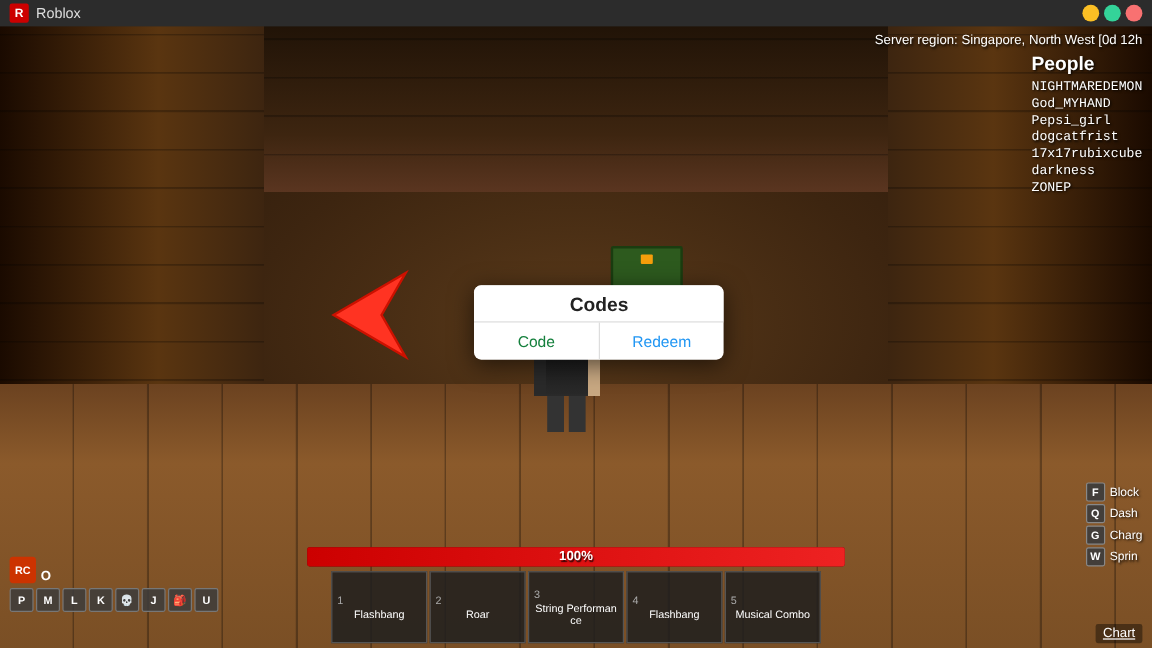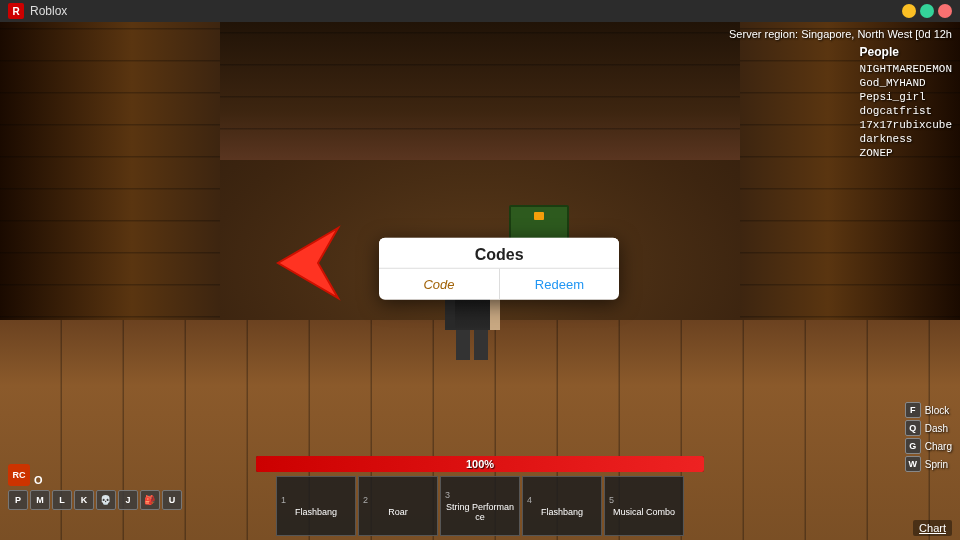--- a/index.html
+++ b/index.html
@@ -159,21 +159,21 @@
     
     .people-panel {
       position: absolute;
       top: 45px;
       right: 8px;
       z-index: 50;
     }
 
     .people-title {
       color: white;
-      font-size: 12px;
+      font-size: 16px;
       font-weight: bold;
       margin-bottom: 4px;
       text-shadow: 1px 1px 2px rgba(0,0,0,0.9);
     }
 
     .people-list {
       display: flex;
       flex-direction: column;
       gap: 2px;
       font-family: Liberation Mono, monospace;
@@ -317,21 +317,21 @@
 
     
     .codes-dialog {
       position: absolute;
       top: 50%;
       left: 52%;
       transform: translate(-50%, -52%);
       background: white;
       border-radius: 6px;
       overflow: hidden;
-      width: 240px;
+      width: 208px;
       z-index: 200;
       box-shadow: 0 4px 20px rgba(0,0,0,0.6);
     }
 
     .codes-title-bar {
       background: white;
       padding: 8px 12px 4px;
       text-align: center;
     }
 
@@ -351,23 +351,22 @@
       padding: 8px;
       text-align: center;
       font-size: 13px;
       font-weight: 500;
       cursor: pointer;
       border: none;
       background: transparent;
     }
 
     .codes-btn-code {
-      color: #a16207;
+      color: #15803d;
       border-right: 1px solid #ddd;
-      font-style: italic;
     }
 
     .codes-btn-redeem {
       color: #2196F3;
     }
 
     
     .arrow-pointer {
       position: absolute;
       top: 49%;

